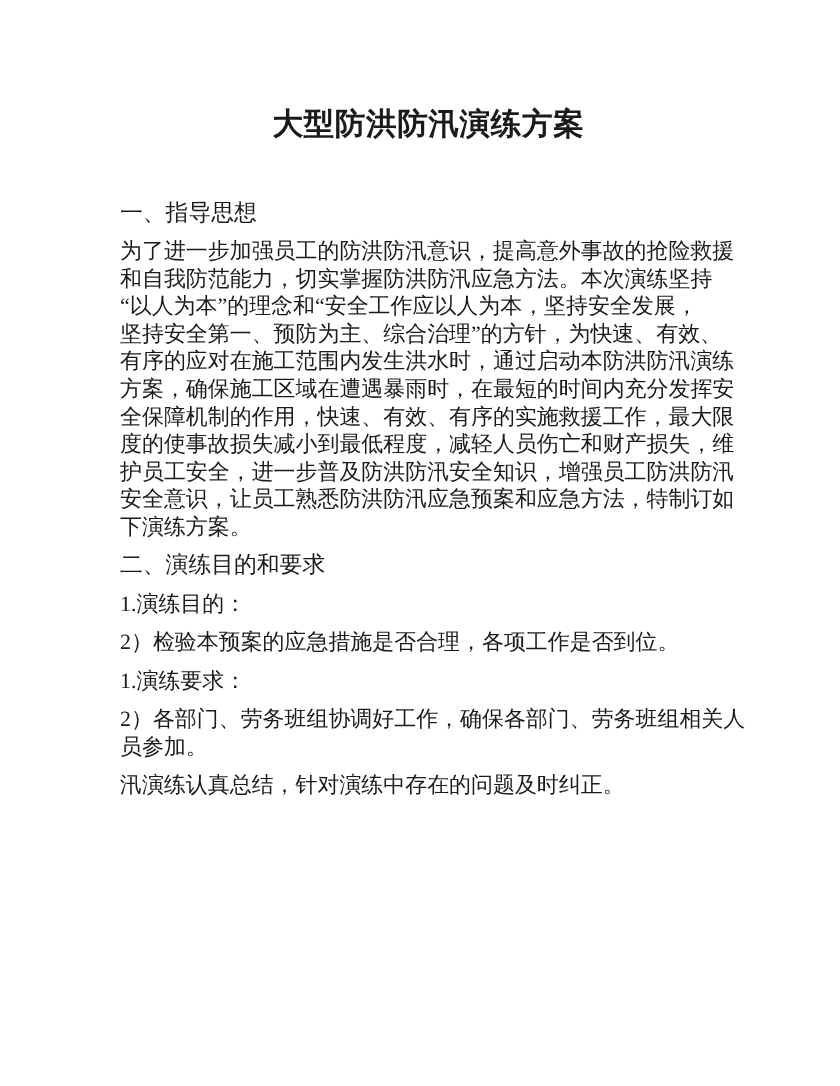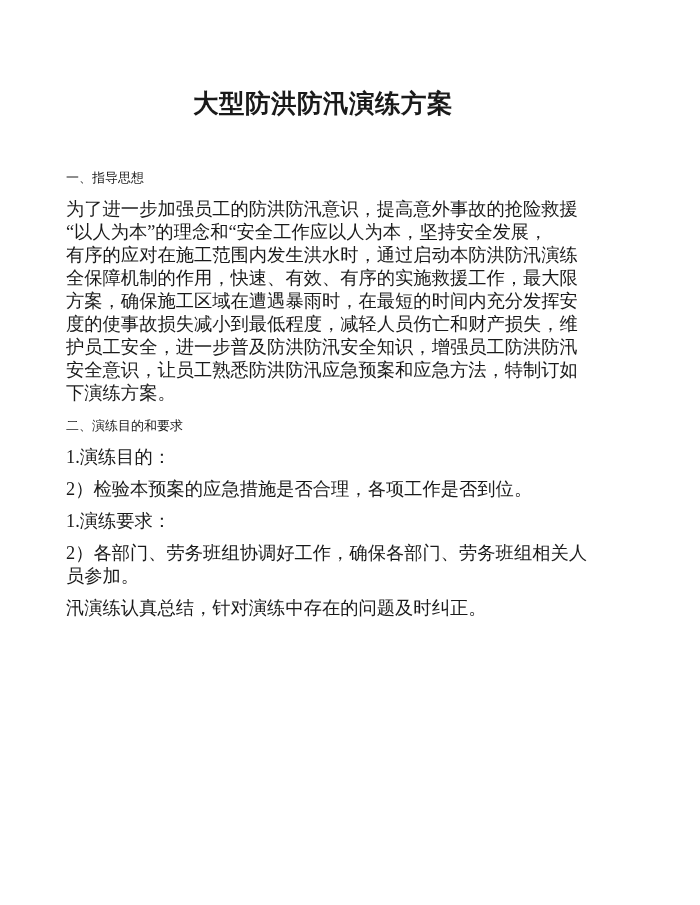--- a/index.html
+++ b/index.html
@@ -12,36 +12,36 @@
   }
   .page {
     position: relative;
     width: 700px;
     height: 905px;
     background: #ffffff;
     color: #1a1a1a;
     font-family: "Liberation Serif", "DejaVu Serif", serif;
   }
   .content {
-    margin-left: 66px;
+    margin-left: 100px;
     width: 514px;
   }
   .title {
     margin: 0;
     padding-top: 88px;
     margin-bottom: 46px;
     font-size: 25.5px;
     line-height: 32px;
     font-weight: 700;
     text-align: center;
     letter-spacing: 0.5px;
     white-space: nowrap;
   }
   .heading {
-    font-size: 13px;
+    font-size: 19px;
     line-height: 23px;
     margin: 0 0 9px 0;
     font-weight: 400;
     white-space: nowrap;
   }
   .para {
     margin: 0 0 9px 0;
   }
   .line {
     font-size: 18.3px;
@@ -54,24 +54,26 @@
 
 <main class="page">
   <div class="content">
 
     <h1 class="title">大型防洪防汛演练方案</h1>
 
     <div class="heading">一、指导思想</div>
 
     <div class="para">
       <div class="line">为了进一步加强员工的防洪防汛意识，提高意外事故的抢险救援</div>
+      <div class="line">和自我防范能力，切实掌握防洪防汛应急方法。本次演练坚持</div>
       <div class="line">“以人为本”的理念和“安全工作应以人为本，坚持安全发展，</div>
+      <div class="line">坚持安全第一、预防为主、综合治理”的方针，为快速、有效、</div>
       <div class="line">有序的应对在施工范围内发生洪水时，通过启动本防洪防汛演练</div>
+      <div class="line">方案，确保施工区域在遭遇暴雨时，在最短的时间内充分发挥安</div>
       <div class="line">全保障机制的作用，快速、有效、有序的实施救援工作，最大限</div>
-      <div class="line">方案，确保施工区域在遭遇暴雨时，在最短的时间内充分发挥安</div>
       <div class="line">度的使事故损失减小到最低程度，减轻人员伤亡和财产损失，维</div>
       <div class="line">护员工安全，进一步普及防洪防汛安全知识，增强员工防洪防汛</div>
       <div class="line">安全意识，让员工熟悉防洪防汛应急预案和应急方法，特制订如</div>
       <div class="line">下演练方案。</div>
     </div>
 
     <div class="heading">二、演练目的和要求</div>
 
     <div class="para">
       <div class="line">1.演练目的：</div>

